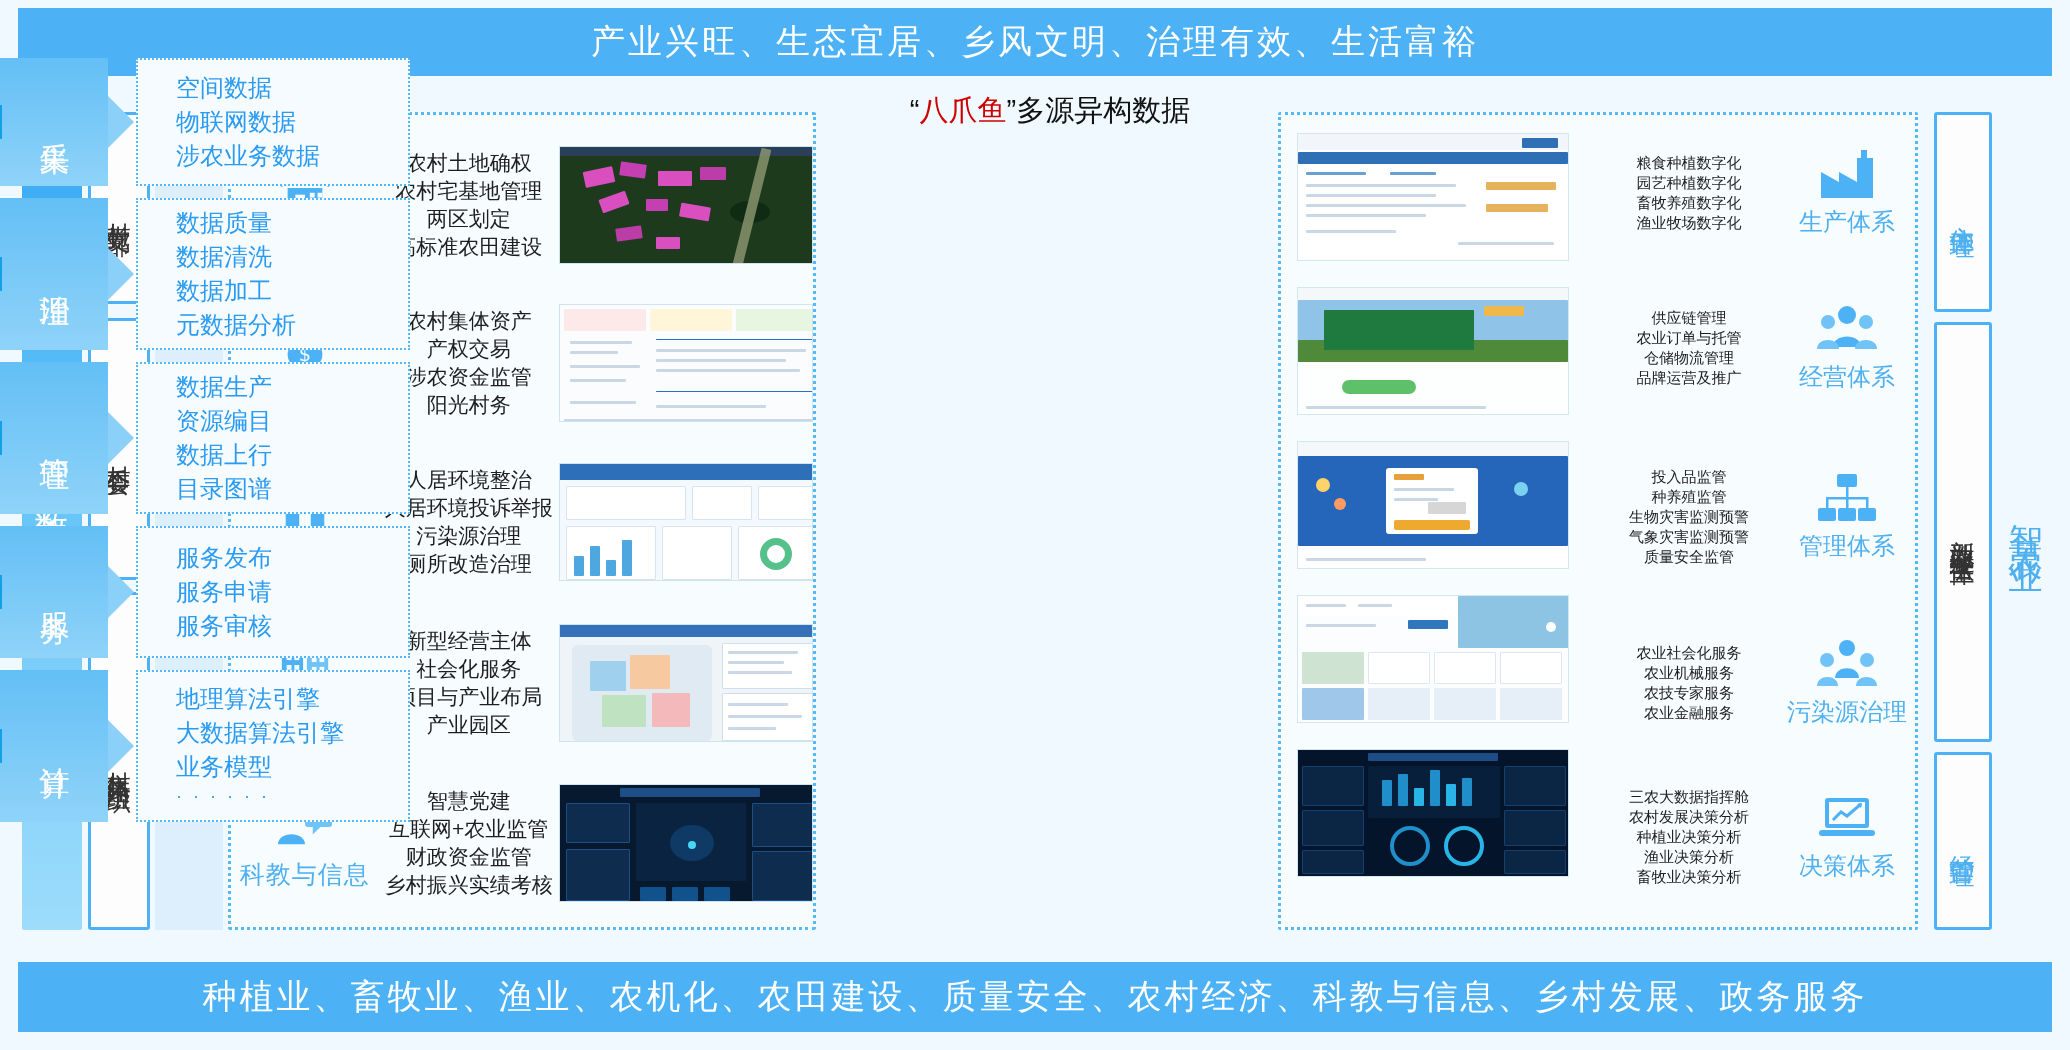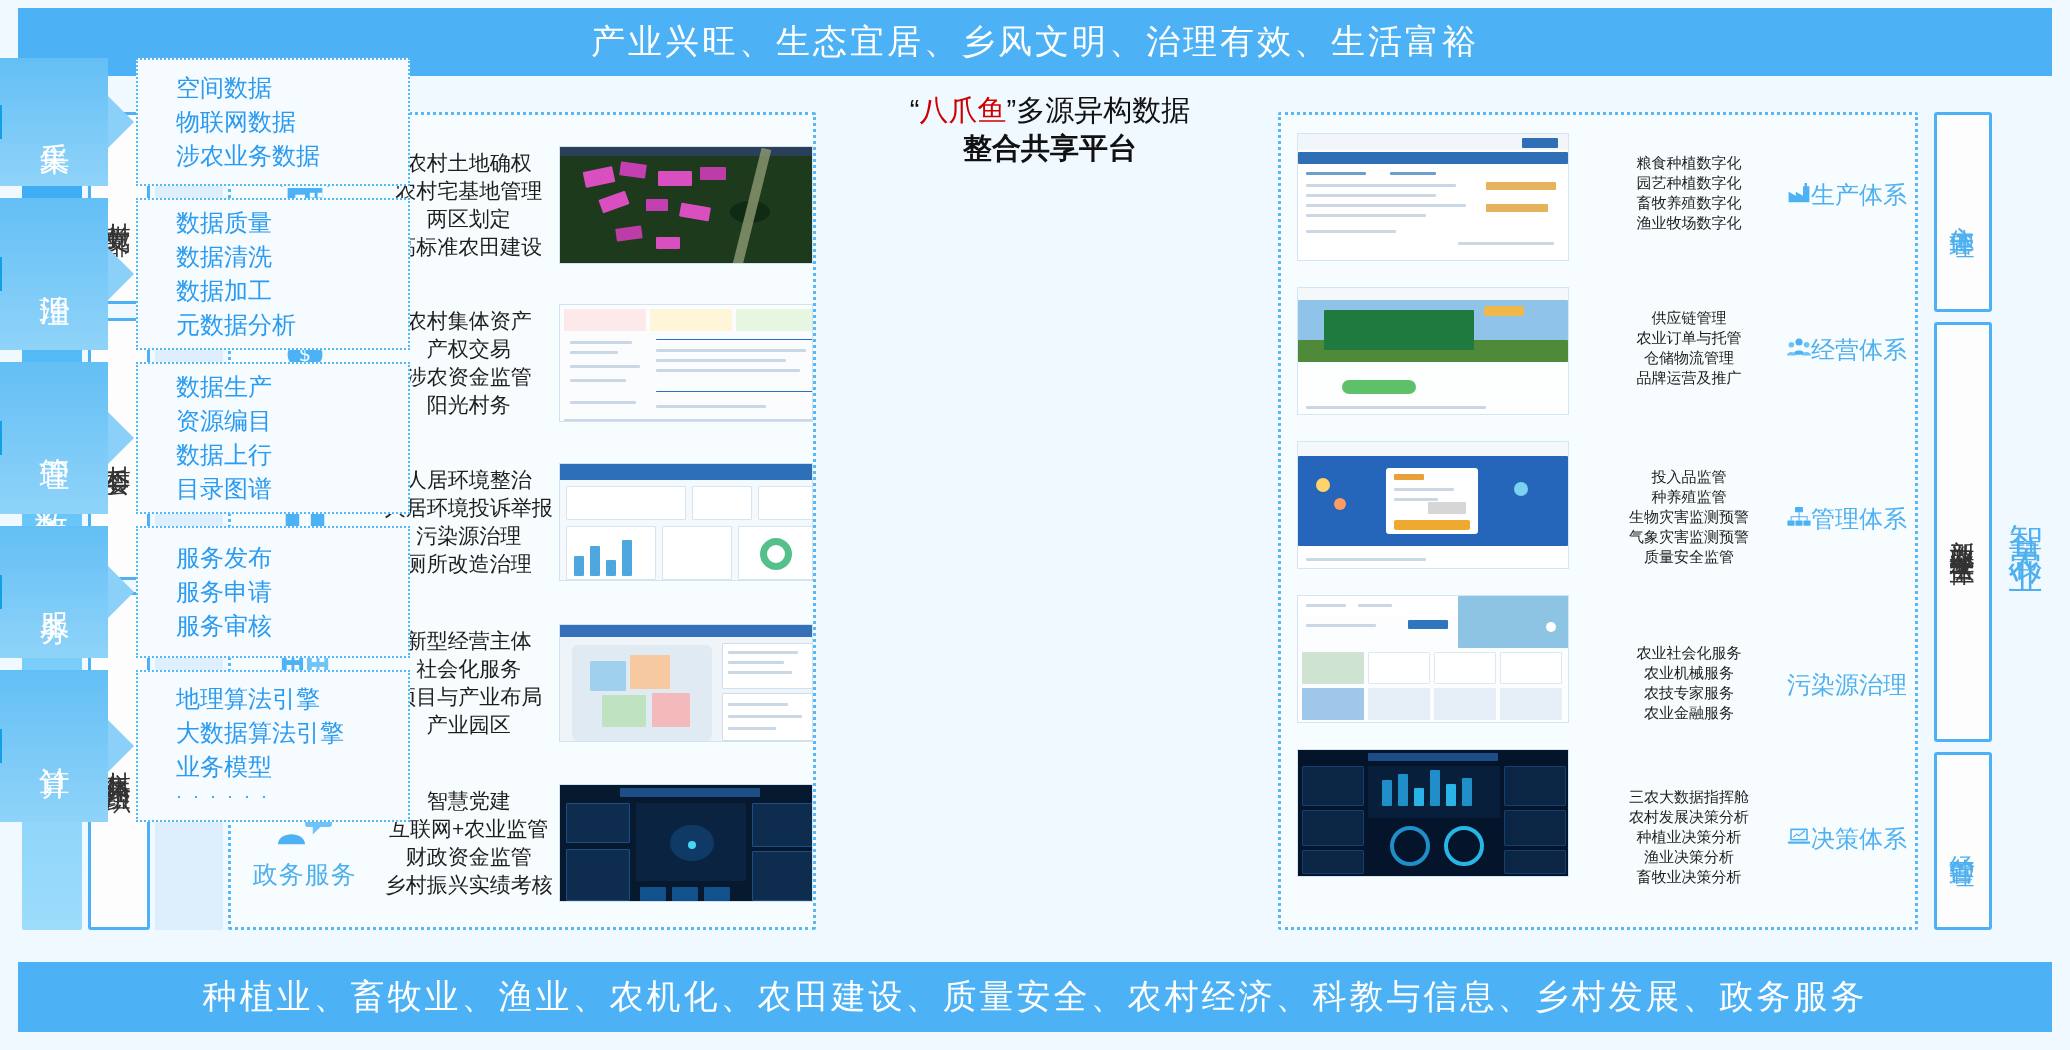--- a/index.html
+++ b/index.html
@@ -147,21 +147,21 @@
   #rshot-2 { top: 326px; }
   #rshot-3 { top: 480px; }
   #rshot-4 { top: 634px; }
 
   
   .srow { position: absolute; left: 310px; width: 320px; display: flex; align-items: center; }
   .srow .sdesc {
     width: 196px; color: #1e1e1e; font-size: 15px; line-height: 1.34;
     text-align: center; white-space: pre-line;
   }
-  .srow .sicon { width: 120px; display: flex; flex-direction: row; align-items: center; }
+  .srow .sicon { width: 120px; display: flex; flex-direction: column; align-items: center; }
   .srow .sicon .glyph { width: 60px; height: 54px; display: block; }
   .srow .sicon .cat { margin-top: 4px; color: #4fb0ef; font-size: 24px; white-space: nowrap; }
   #srow-0 { top: 10px;  height: 136px; }
   #srow-1 { top: 162px; height: 142px; }
   #srow-2 { top: 318px; height: 168px; }
   #srow-3 { top: 500px; height: 136px; }
   #srow-4 { top: 648px; height: 148px; }
 
   
   .rbox {
@@ -354,21 +354,21 @@
     <div class="lrow" id="lrow-4">
       <div class="icon-block">
         <svg class="glyph" viewBox="0 0 64 58">
           <circle cx="18" cy="16" r="9" fill="#4db2f5"></circle>
           <path d="M4 50 C4 36 32 36 32 50 Z" fill="#4db2f5"></path>
           <rect x="32" y="10" width="28" height="22" rx="3" fill="#6fc3f7"></rect>
           <path d="M40 32 L40 40 L48 32 Z" fill="#6fc3f7"></path>
           <rect x="37" y="16" width="18" height="3" fill="#f7fcff"></rect>
           <rect x="37" y="23" width="12" height="3" fill="#f7fcff"></rect>
         </svg>
-        <div class="cat">政务服务</div>
+        <div class="cat">科教与信息</div>
       </div>
       <div class="desc">智慧党建
 互联网+农业监管
 财政资金监管
 乡村振兴实绩考核</div>
       <div class="shot">
         <div style="position:absolute;inset:0;background:#07192f;"></div>
         <div class="sblk" style="left:60px;top:3px;width:140px;height:9px;background:#1d4f86;"></div>
         <div class="sblk" style="left:6px;top:18px;width:64px;height:40px;background:#0d2c4e;border:1px solid #1b4f86;"></div>
         <div class="sblk" style="left:6px;top:64px;width:64px;height:52px;background:#0d2c4e;border:1px solid #1b4f86;"></div>
@@ -381,21 +381,20 @@
         <div class="sblk" style="left:112px;top:102px;width:26px;height:14px;background:#12528c;"></div>
         <div class="sblk" style="left:144px;top:102px;width:26px;height:14px;background:#12528c;"></div>
       </div>
     </div>
   </div>
 
   <div id="center-title">
     <div class="l1">
       <span>“</span><span class="hl">八爪鱼</span><span>”</span><span>多源异构数据</span>
     </div>
-    <div class="l2">整合共享平台</div>
   </div>
 
   <div id="center-panel">
 
     <div class="stage" id="stage-1">
       <div class="tagbox">治理</div>
       <div class="itembox">
         <div class="it">数据质量</div>
         <div class="it">数据清洗</div>
         <div class="it">数据加工</div>

